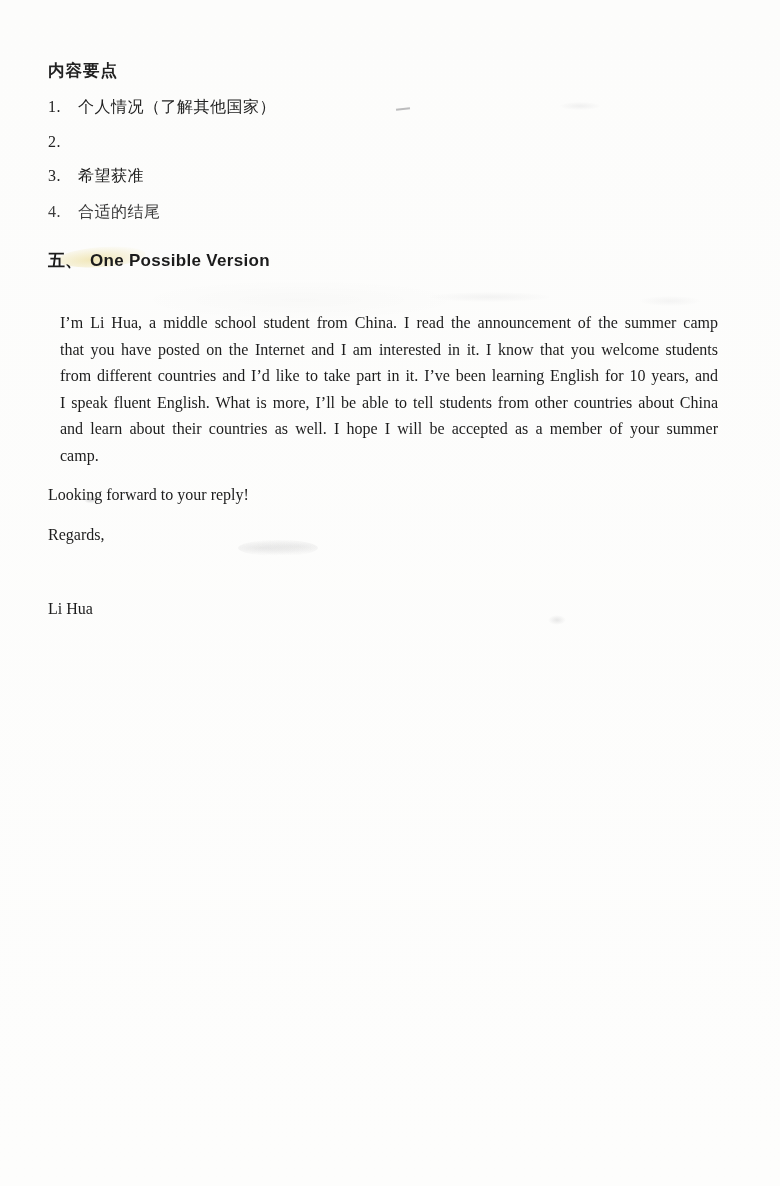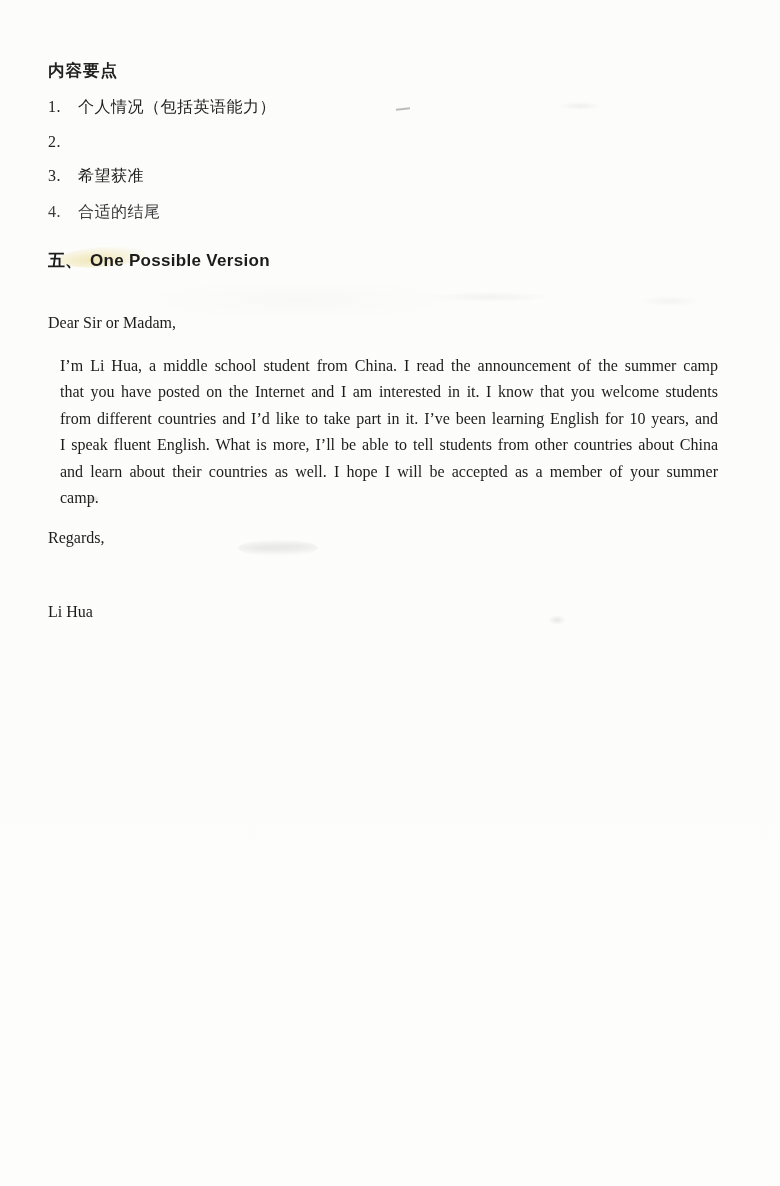--- a/index.html
+++ b/index.html
@@ -136,21 +136,21 @@
 </head>
 <body>
 
 <div class="page">
 
   <div class="cn">
     <div class="points-heading">内容要点</div>
 
     <div class="point-item">
       <span class="point-num">1.</span>
-      <span>个人情况（包括英语能力）</span>
+      <span>个人情况（了解其他国家）</span>
     </div>
     <div class="point-item">
       <span class="point-num">2.</span>
     </div>
     <div class="point-item">
       <span class="point-num">3.</span>
       <span>希望获准</span>
     </div>
     <div class="point-item">
       <span class="point-num">4.</span>
@@ -158,22 +158,22 @@
     </div>
   </div>
 
   <div class="section-heading">
     <span class="highlight-smudge"></span>
     <span class="section-prefix">五、</span>
     <span class="section-title">One Possible Version</span>
   </div>
 
   <div class="letter">
-    <div class="salutation">Dear Sir or Madam,</div>
     <div class="letter-body">I’m Li Hua, a middle school student from China. I read the announcement of the summer camp that you have posted on the Internet and I am interested in it. I know that you welcome students from different countries and I’d like to take part in it. I’ve been learning English for 10 years, and I speak fluent English. What is more, I’ll be able to tell students from other countries about China and learn about their countries as well. I hope I will be accepted as a member of your summer camp.</div>
+    <div class="closing-line">Looking forward to your reply!</div>
     <div class="regards">Regards,</div>
     <div class="signature">Li Hua</div>
   </div>
 
   <div class="artifact smudge-1"></div>
   <div class="artifact smudge-2"></div>
   <div class="artifact smudge-3"></div>
   <div class="artifact smudge-4"></div>
   <div class="artifact smudge-5"></div>
   <div class="artifact ink-fleck"></div>

